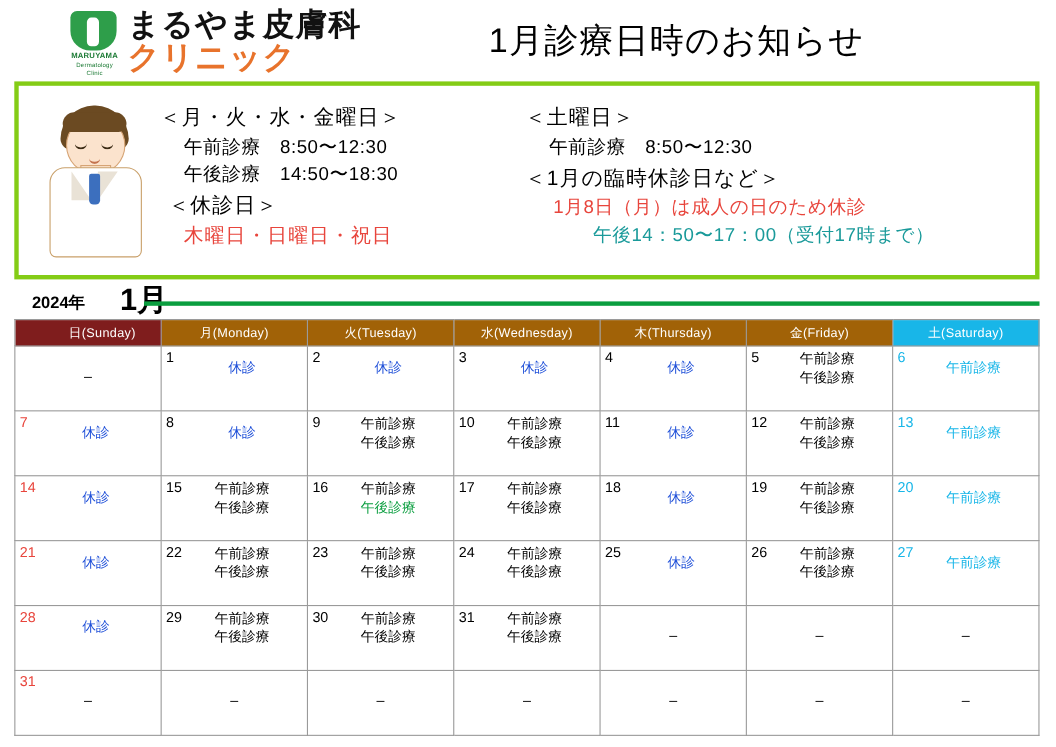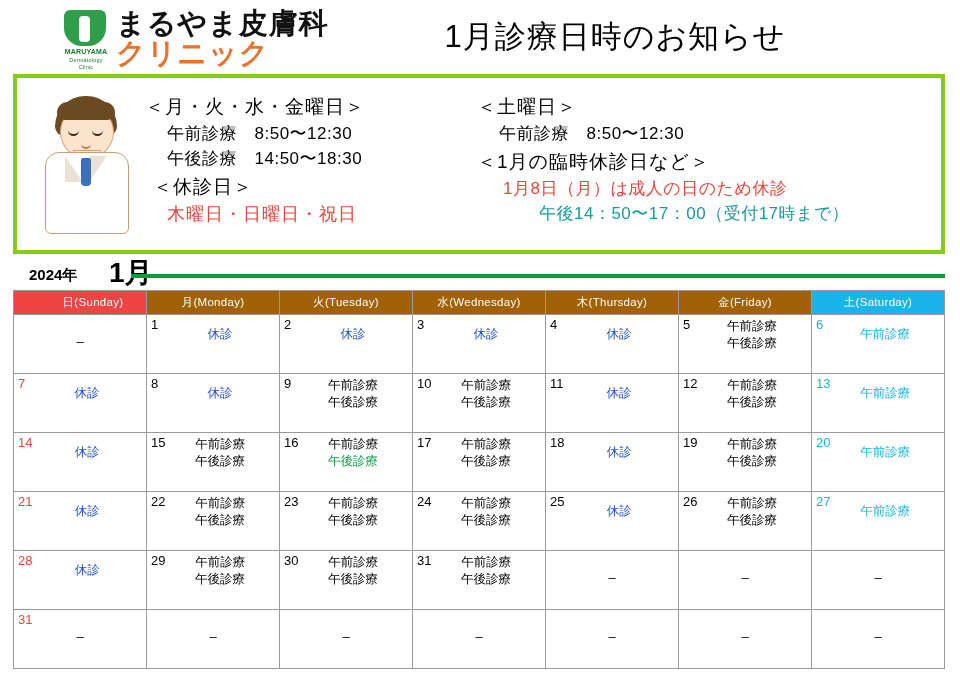--- a/index.html
+++ b/index.html
@@ -260,21 +260,21 @@
     border: 1px solid #9a9a9a;
     box-sizing: border-box;
   }
   .cal th {
     height: 24px;
     font-size: 11.5px;
     font-weight: normal;
     color: #ffffff;
     letter-spacing: 0.3px;
   }
-  .cal th.sun { background: #ef4444; padding-left: 27px; }
+  .cal th.sun { background: #7f1d1d; padding-left: 27px; }
   .cal th.wd  { background: #a16207; margin-left: 19px; }
   .cal th.sat { background: #18b6e8; }
   .cal td {
     height: 59px;
     vertical-align: top;
     padding: 3px 4px 0 4px;
     background: #ffffff;
   }
   .daynum {
     font-size: 13px;

